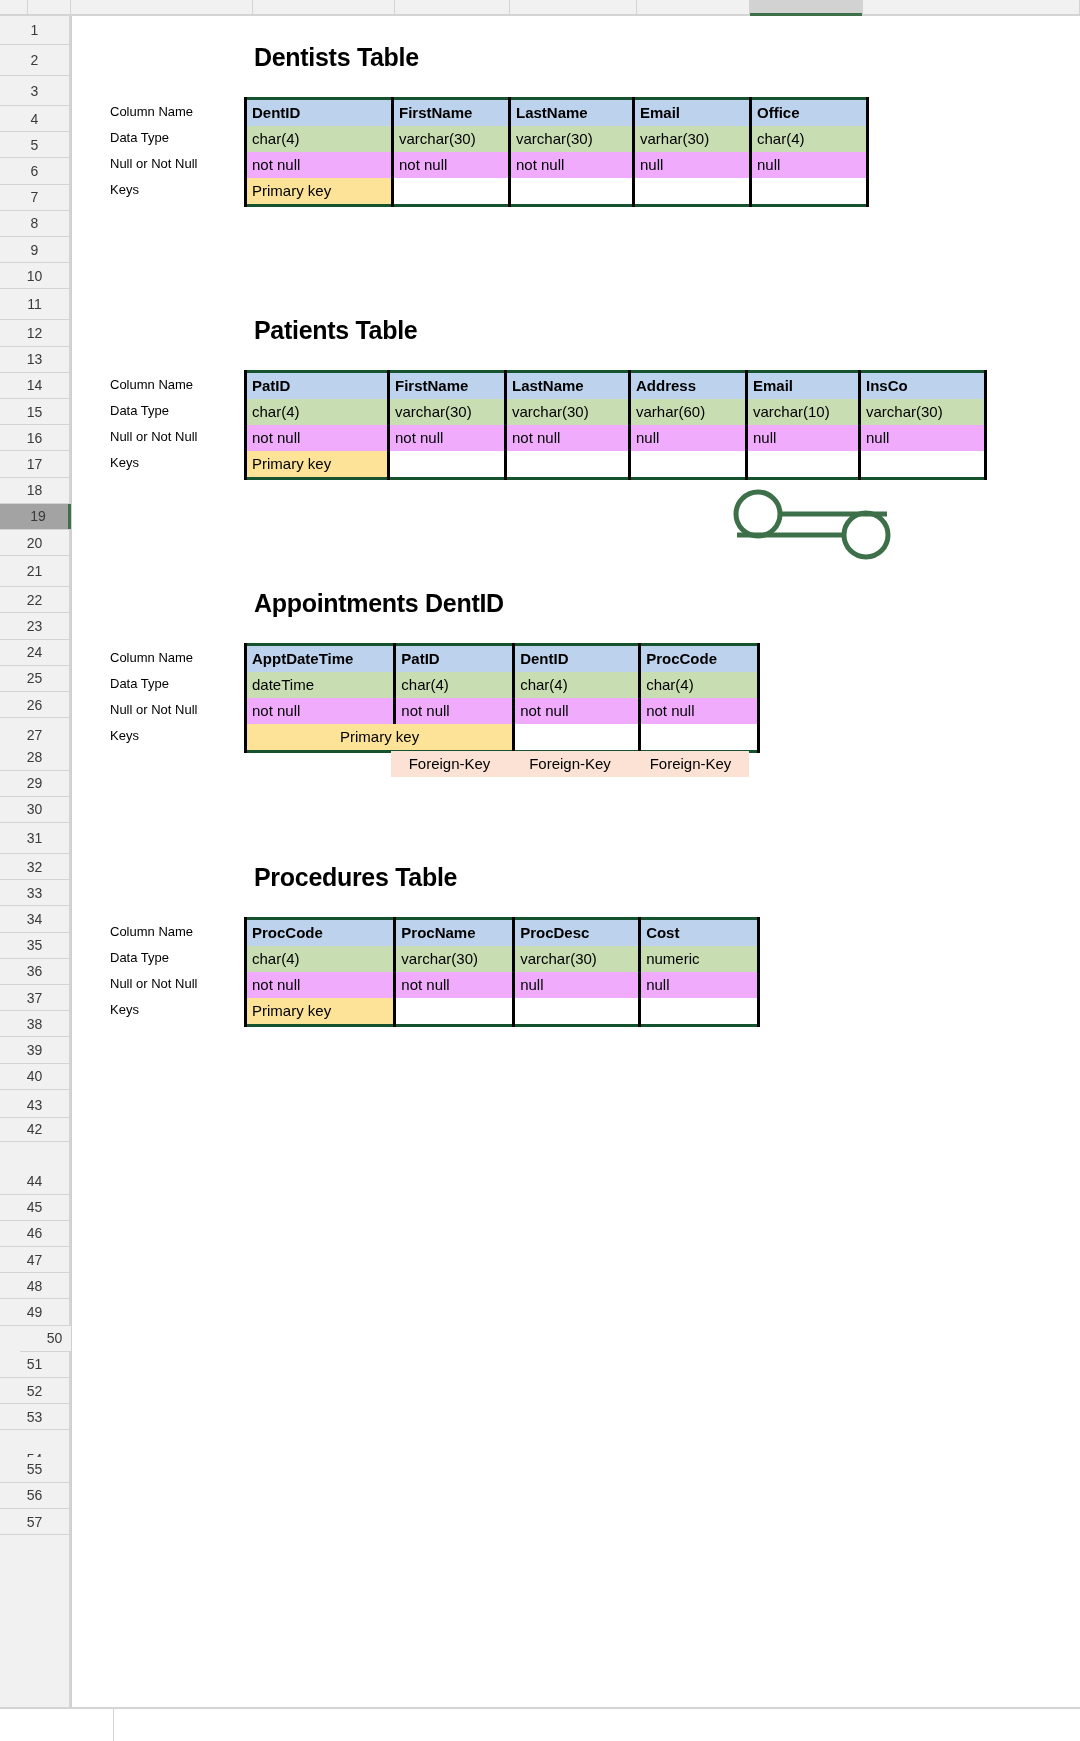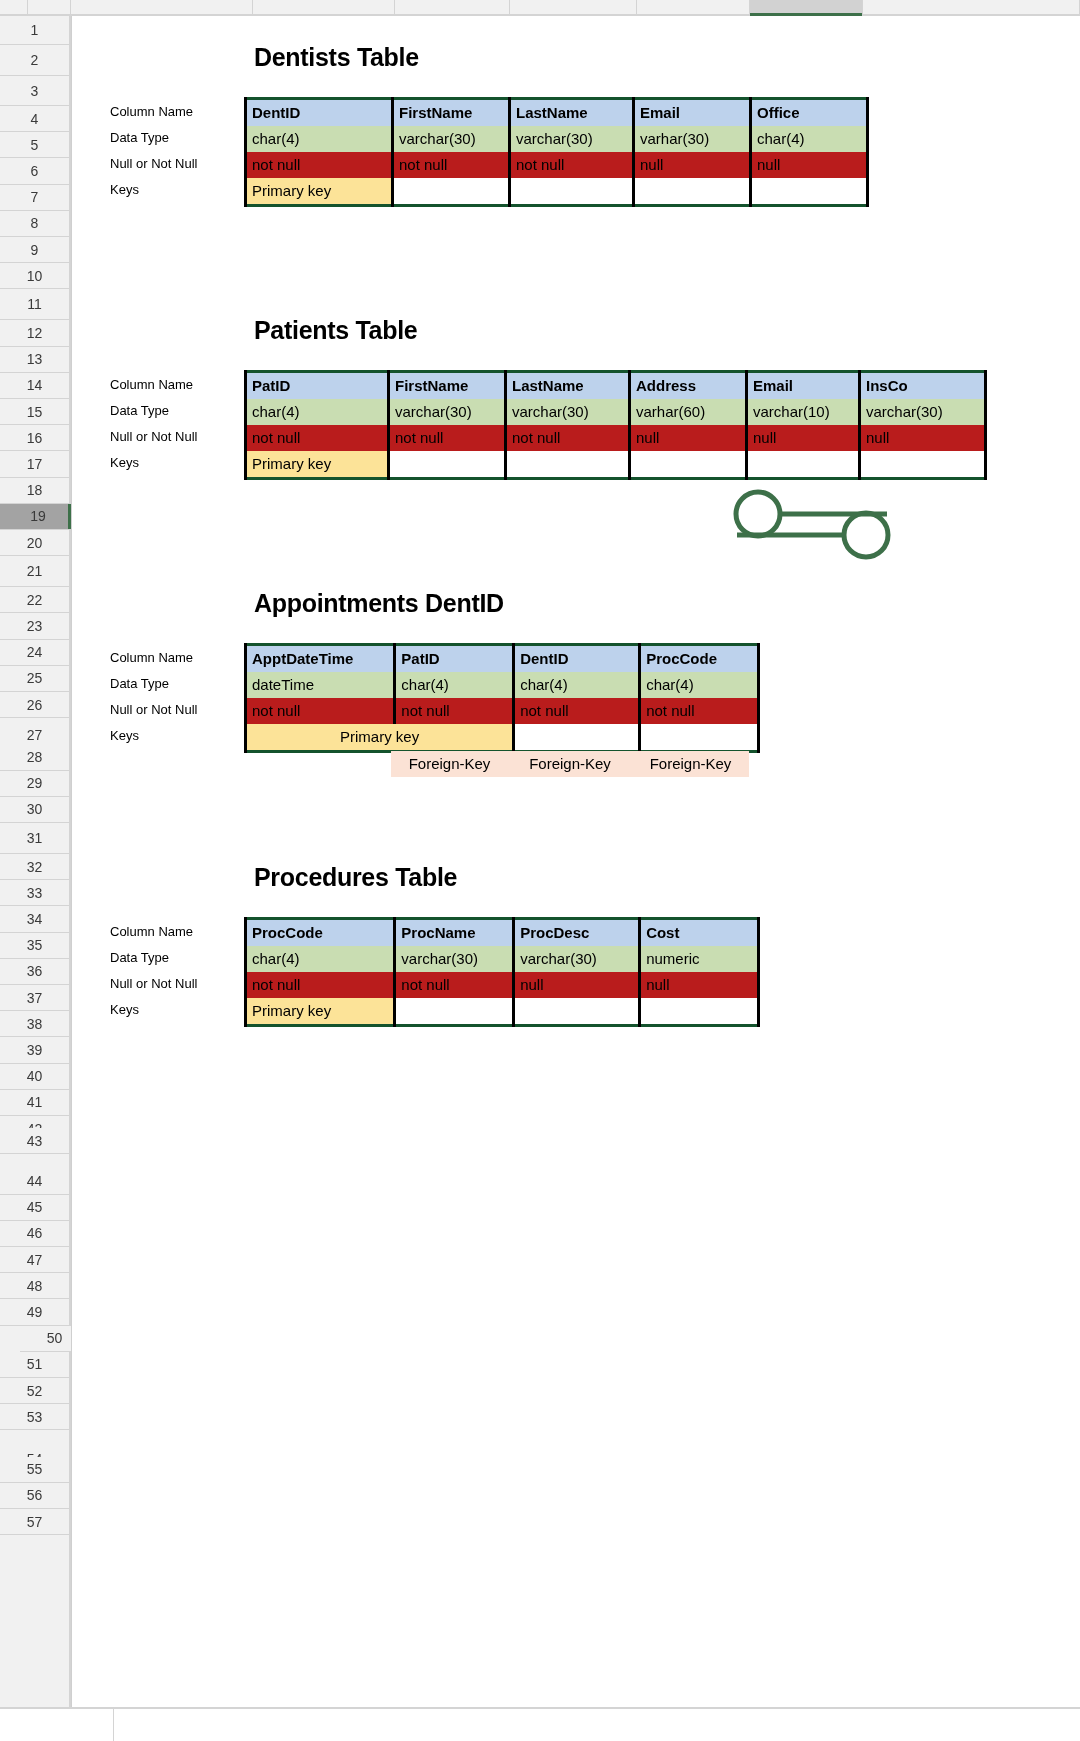--- a/index.html
+++ b/index.html
@@ -125,21 +125,21 @@
     line-height: 26px;
     white-space: nowrap;
     overflow: hidden;
     vertical-align: middle;
   }
   tr.r-name td {
     background: #bdd2ec;
     font-weight: bold;
   }
   tr.r-type td { background: #c9ddb2; }
-  tr.r-null td { background: #b91c1c; }
+  tr.r-null td { background: #f0abfc; }
   tr.r-keys td { background: #ffffff; }
   tr.r-keys td.pk {
     background: #fce398;
   }
   tr.r-keys td.pk.center { text-align: center; }
 
   .fkrow {
     position: absolute;
     height: 26px;
   }
@@ -210,21 +210,21 @@
       <div class="row-head" style="top: 864.2px; height: 26.2px;">33</div>
       <div class="row-head" style="top: 890.4px; height: 26.2px;">34</div>
       <div class="row-head" style="top: 916.6px; height: 26.2px;">35</div>
       <div class="row-head" style="top: 942.8px; height: 26.2px;">36</div>
       <div class="row-head" style="top: 969px; height: 26.2px;">37</div>
       <div class="row-head" style="top: 995.2px; height: 26.2px;">38</div>
       <div class="row-head" style="top: 1021.4px; height: 26.2px;">39</div>
       <div class="row-head" style="top: 1047.6px; height: 26.2px;">40</div>
       <div class="row-head" style="top: 1073.8px; height: 26.2px;">41</div>
       <div class="row-head" style="top: 1100px; height: 26.2px;">42</div>
-      <div class="row-head" style="top: 1076px; height: 26.2px; margin-top: 36px;">43</div>
+      <div class="row-head" style="top: 1076px; height: 26.2px;">43</div>
       <div class="row-head" style="top: 1152.4px; height: 26.2px;">44</div>
       <div class="row-head" style="top: 1178.6px; height: 26.2px;">45</div>
       <div class="row-head" style="top: 1204.8px; height: 26.2px;">46</div>
       <div class="row-head" style="top: 1231px; height: 26.2px;">47</div>
       <div class="row-head" style="top: 1257.2px; height: 26.2px;">48</div>
       <div class="row-head" style="top: 1283.4px; height: 26.2px;">49</div>
       <div class="row-head" style="top: 1309.6px; height: 26.2px; margin-left: 20px;">50</div>
       <div class="row-head" style="top: 1335.8px; height: 26.2px;">51</div>
       <div class="row-head" style="top: 1362px; height: 26.2px;">52</div>
       <div class="row-head" style="top: 1388.2px; height: 26.2px;">53</div>

